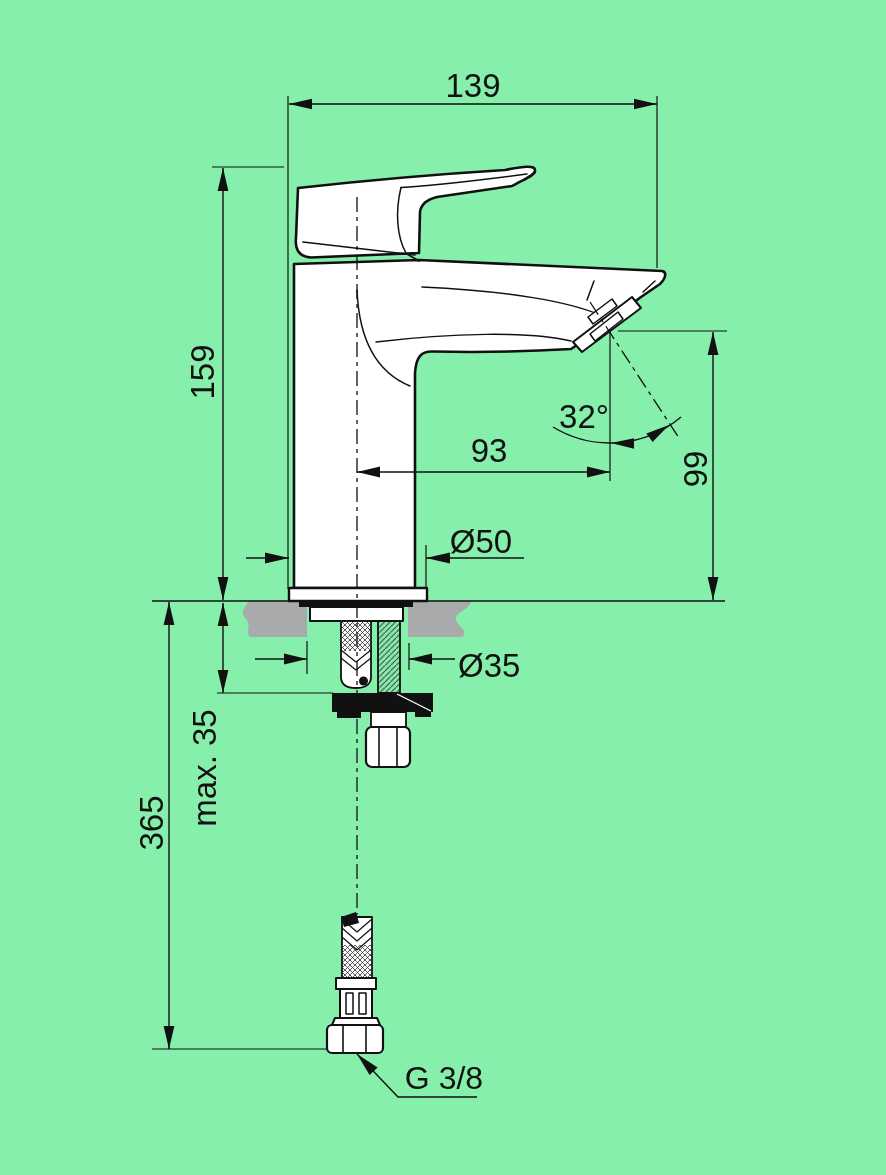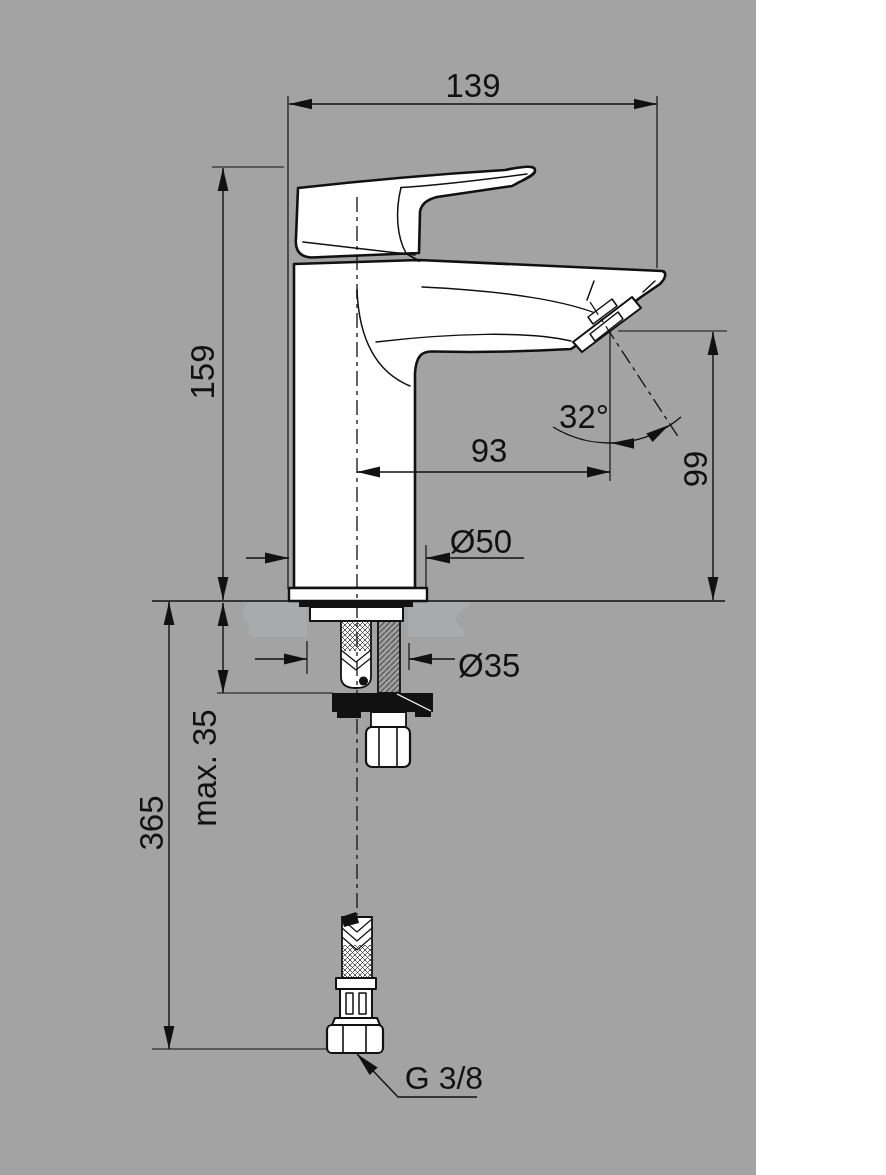--- a/index.html
+++ b/index.html
@@ -1,16 +1,16 @@
 <!DOCTYPE html>
 <html><head>
 <meta charset="utf-8">
 <style>
   html,body{margin:0;padding:0;background:#fff;}
-  .canvas{width:756px;height:1175px;position:relative;background:#a3a3a3;overflow:hidden;}
+  .canvas{width:886px;height:1175px;position:relative;background:#86efac;overflow:hidden;}
   svg{display:block;}
   text{font-family:"Liberation Sans", sans-serif;fill:#111;}
   .dimtext{font-size:33px;}
   .dimtext-sm{font-size:32px;}
 </style>
 </head>
 <body>
 
 <div class="canvas">
 <svg width="886" height="1175" viewBox="0 0 886 1175">

